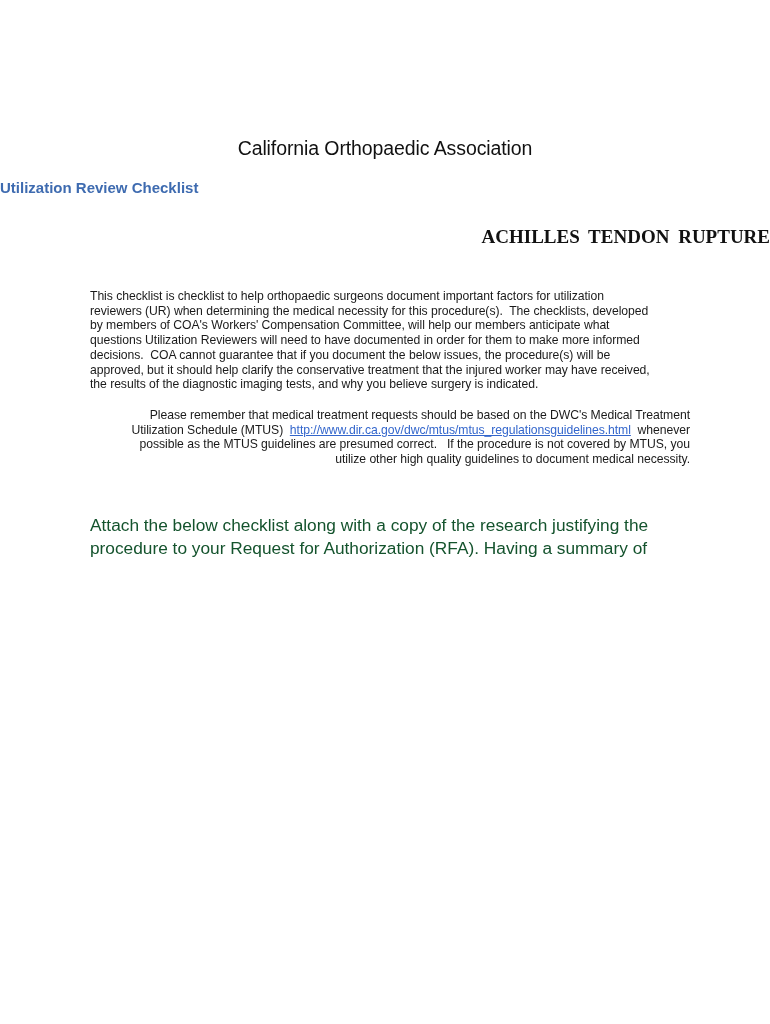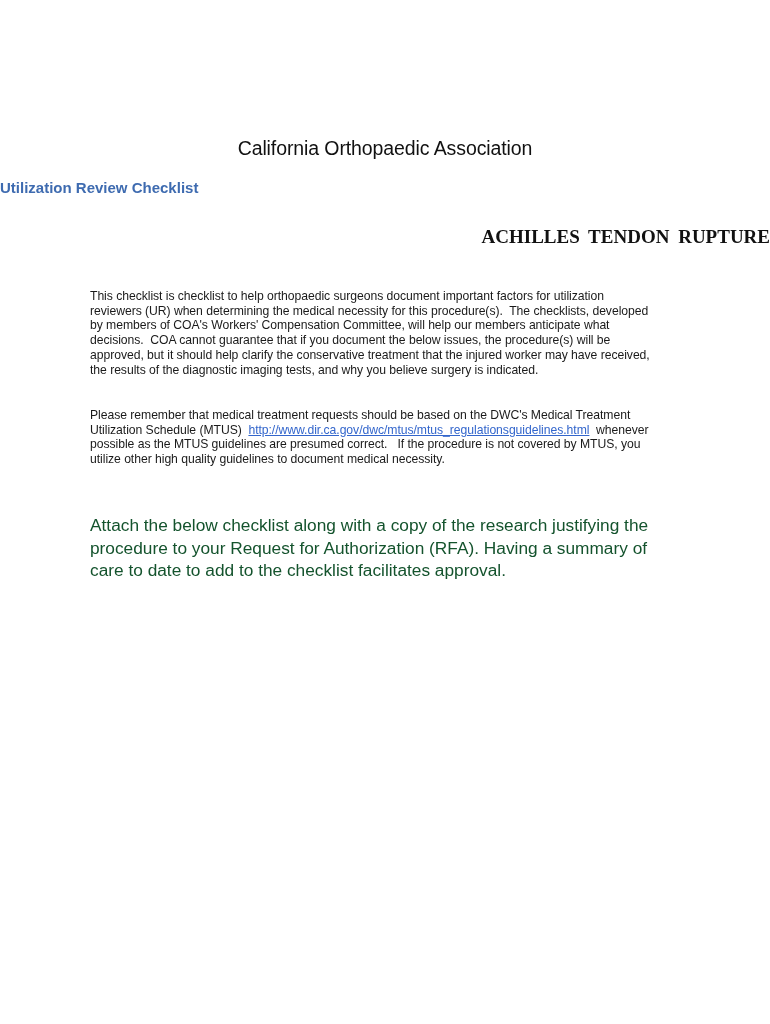--- a/index.html
+++ b/index.html
@@ -60,21 +60,21 @@
       font-size: 12.2px;
       line-height: 14.7px;
       color: #1a1a1a;
       letter-spacing: -0.05px;
     }
     .para .line {
       display: block;
       white-space: pre;
     }
     .para-1 { top: 245px; }
-    .para-2 { top: 364px; }
+    .para-2 { top: 364px; text-align: right; }
     .link {
       color: #3366cc;
       text-decoration: underline;
       cursor: pointer;
     }
     .notice {
       position: absolute;
       left: 90px;
       top: 470px;
       width: 620px;
@@ -95,31 +95,31 @@
   <div class="org-title">California Orthopaedic Association</div>
 
   <div class="doc-subtitle">Utilization Review Checklist</div>
 
   <div class="procedure-title">ACHILLES  TENDON  RUPTURE</div>
 
   <div class="para para-1">
     <span class="line">This checklist is checklist to help orthopaedic surgeons document important factors for utilization</span>
     <span class="line">reviewers (UR) when determining the medical necessity for this procedure(s).  The checklists, developed</span>
     <span class="line">by members of COA's Workers' Compensation Committee, will help our members anticipate what</span>
+    <span class="line">questions Utilization Reviewers will need to have documented in order for them to make more informed</span>
     <span class="line">decisions.  COA cannot guarantee that if you document the below issues, the procedure(s) will be</span>
     <span class="line">approved, but it should help clarify the conservative treatment that the injured worker may have received,</span>
     <span class="line">the results of the diagnostic imaging tests, and why you believe surgery is indicated.</span>
   </div>
 
   <div class="para para-2">
     <span class="line">Please remember that medical treatment requests should be based on the DWC's Medical Treatment</span>
     <span class="line"><span>Utilization Schedule (MTUS)  </span><a class="link">http://www.dir.ca.gov/dwc/mtus/mtus_regulationsguidelines.html</a><span>  whenever</span></span>
     <span class="line">possible as the MTUS guidelines are presumed correct.   If the procedure is not covered by MTUS, you</span>
     <span class="line">utilize other high quality guidelines to document medical necessity.</span>
   </div>
 
   <div class="notice">
     <span class="line">Attach the below checklist along with a copy of the research justifying the</span>
     <span class="line">procedure to your Request for Authorization (RFA). Having a summary of</span>
-    <span class="line">care to date to add to the checklist facilitates approval.</span>
   </div>
 
 </div>
 
 </body></html>

